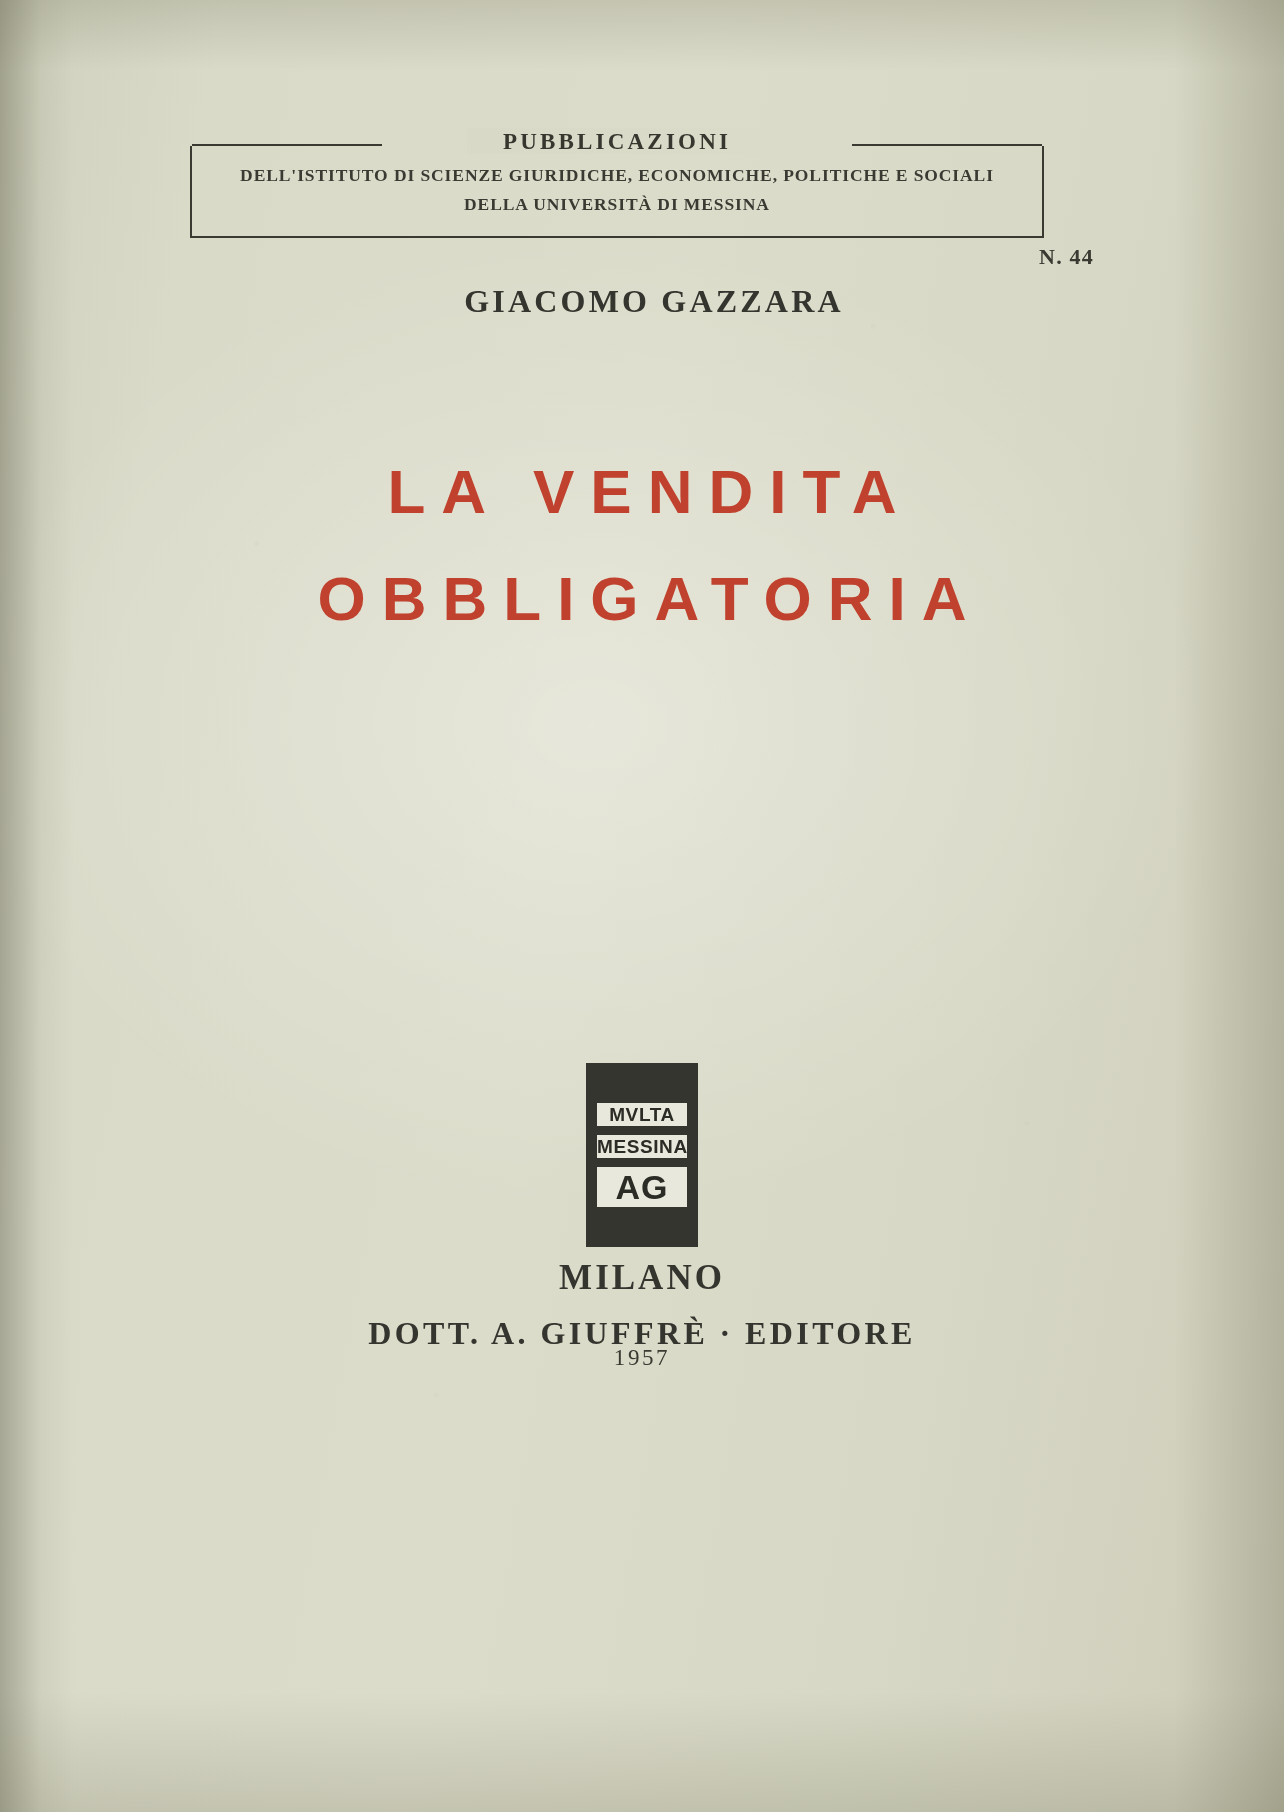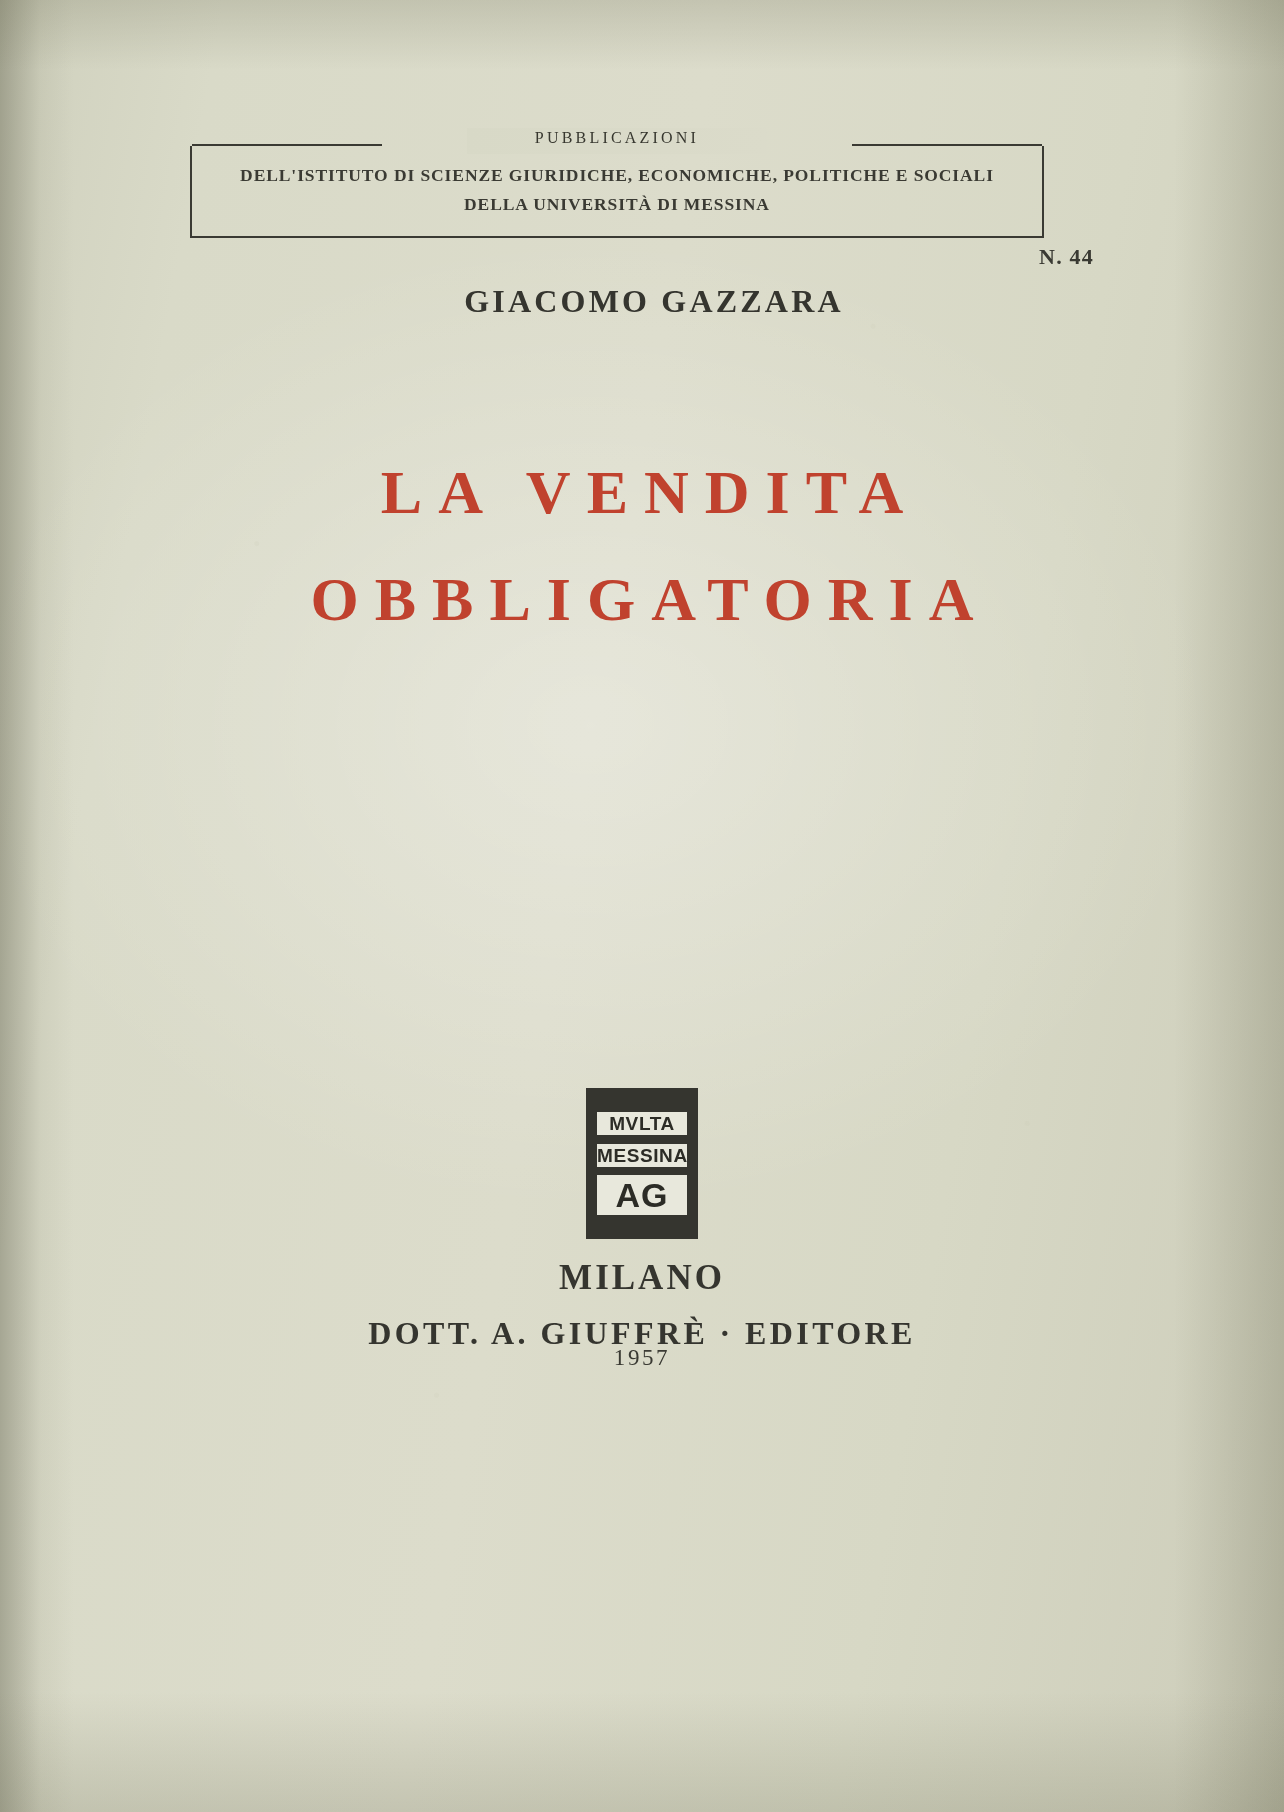--- a/index.html
+++ b/index.html
@@ -94,22 +94,22 @@
   .series-box::before { left: 0; width: 190px; }
   .series-box::after  { right: 0; width: 190px; }
 
   .series-heading {
     position: absolute;
     left: 50%;
     top: -17px;
     transform: translateX(-50%);
     padding: 0 16px;
     font-family: "Liberation Serif", serif;
-    font-size: 16px;
-    font-weight: normal;
+    font-size: 23px;
+    font-weight: bold;
     letter-spacing: 3.2px;
     color: #37372f;
     background: transparent;
     white-space: nowrap;
   }
   
   .series-heading-mask {
     position: absolute;
     left: 50%;
     top: -18px;
@@ -162,37 +162,37 @@
     color: #35352f;
     padding-left: 24px;
   }
 
   
   .title {
     position: absolute;
     left: 0; right: 0;
     top: 440px;
     color: #c0422e;
-    font-family: Liberation Serif, serif;
+    font-family: Liberation Sans, sans-serif;
     font-weight: bold;
     font-size: 62px;
     line-height: 104px;
     letter-spacing: 16px;
     text-indent: 16px;
   }
   .title-line-2 { margin-top: 3px; }
 
   
   .logo {
     position: absolute;
     left: 50%;
-    top: 1088px;
+    top: 1063px;
     transform: translateX(-50%);
     width: 112px;
-    height: 151px;
+    height: 184px;
     background: #35352f;
     padding: 16px;
     box-sizing: border-box;
     display: flex;
     flex-direction: column;
     align-items: center;
     justify-content: center;
   }
   .logo-inner {
     width: 92px;

